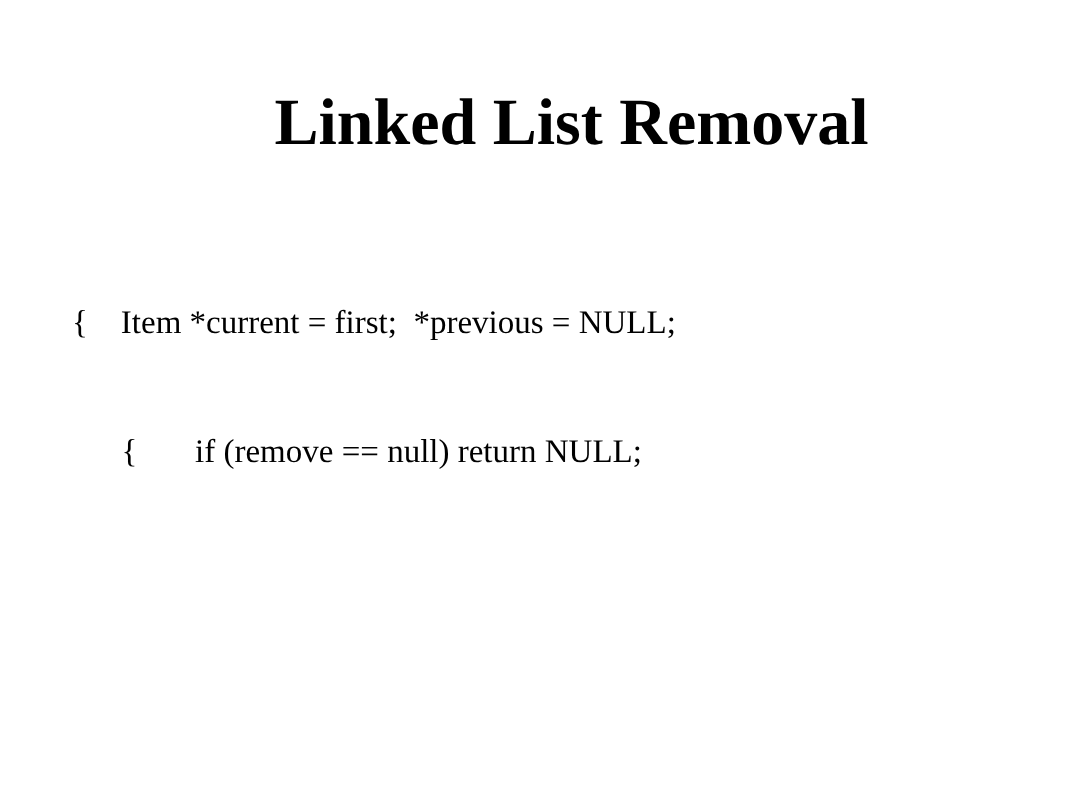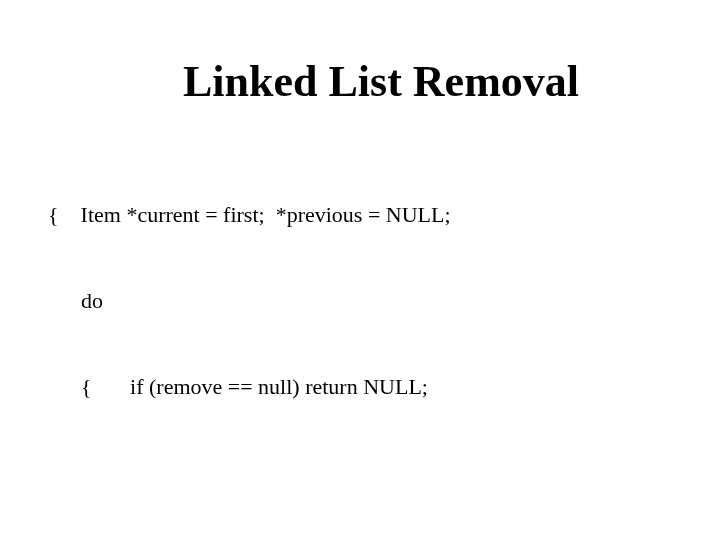--- a/index.html
+++ b/index.html
@@ -40,21 +40,20 @@
     display: block;
   }
 </style>
 </head>
 <body>
 
 <div class="slide">
   <div class="title">Linked List Removal</div>
   <div class="code-block">
     <span class="code-line">{    Item *current = first;  *previous = NULL;</span>
-    <span class="code-line">      do</span>
     <span class="code-line">      {       if (remove == null) return NULL;</span>
     
     
     
     <span class="code-line"></span>
     
     
     
     
   </div>

